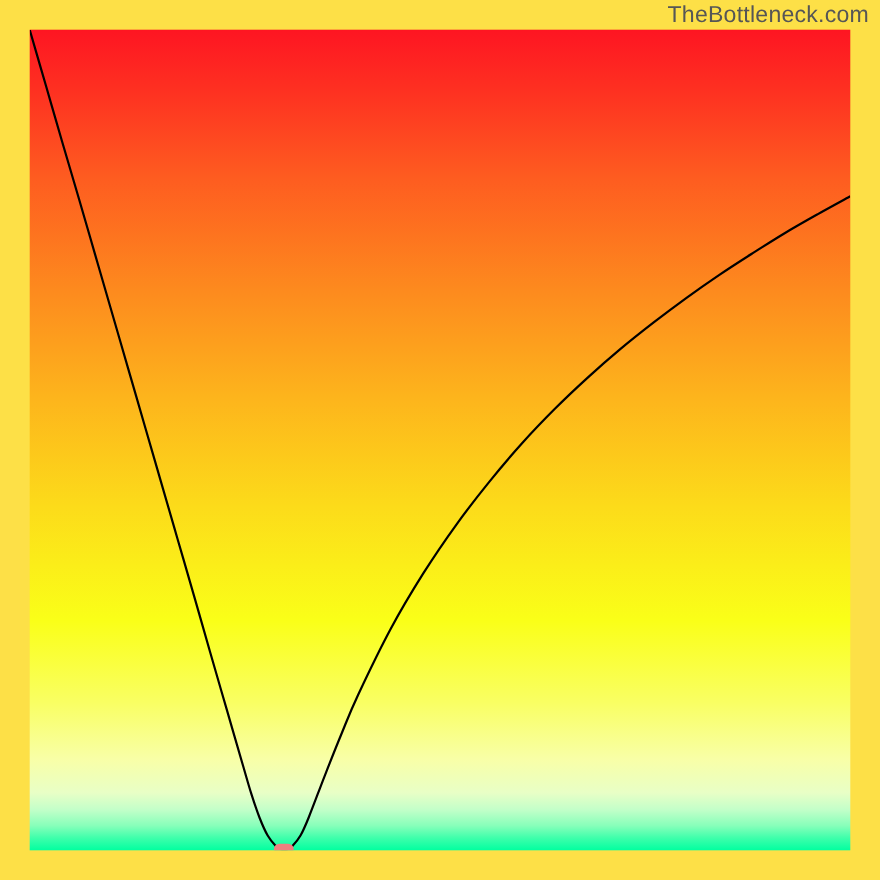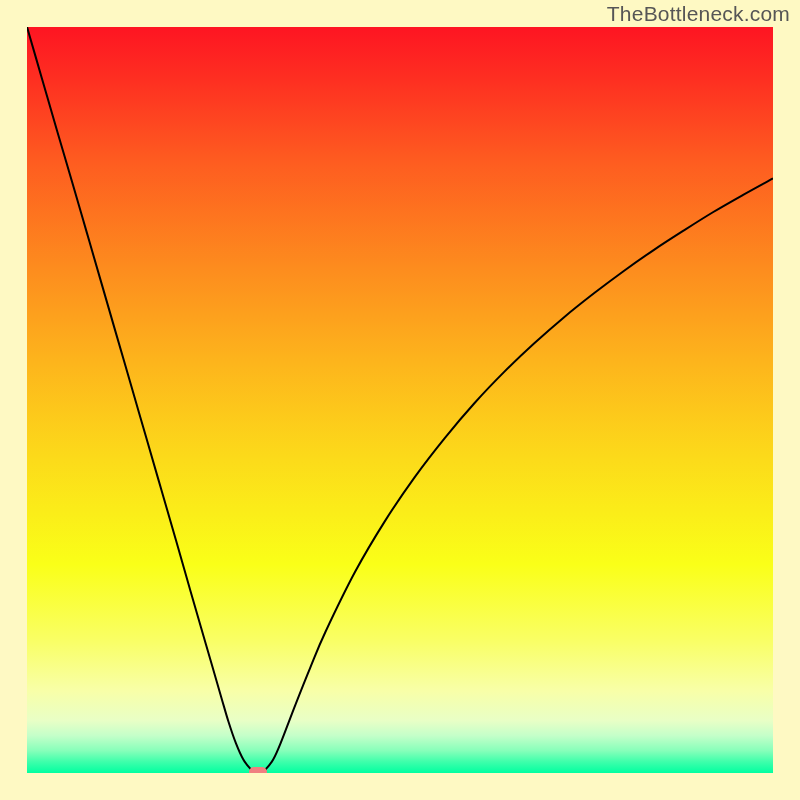--- a/index.html
+++ b/index.html
@@ -1,21 +1,21 @@
 <!DOCTYPE html>
 <html><head>
 <meta charset="utf-8">
 <style>
   * { margin: 0; padding: 0; box-sizing: border-box; }
   html, body { width: 800px; height: 800px; overflow: hidden; background: #000; }
   .frame {
     position: relative;
     width: 800px;
     height: 800px;
-    background: #fef9c3;
+    background: #fde047;
   }
   .watermark {
     position: absolute;
     top: 2px;
     right: 10px;
     font-family: Arial, Helvetica, sans-serif;
     font-size: 21px;
     color: #565656;
     font-weight: 500;
     letter-spacing: 0.2px;

